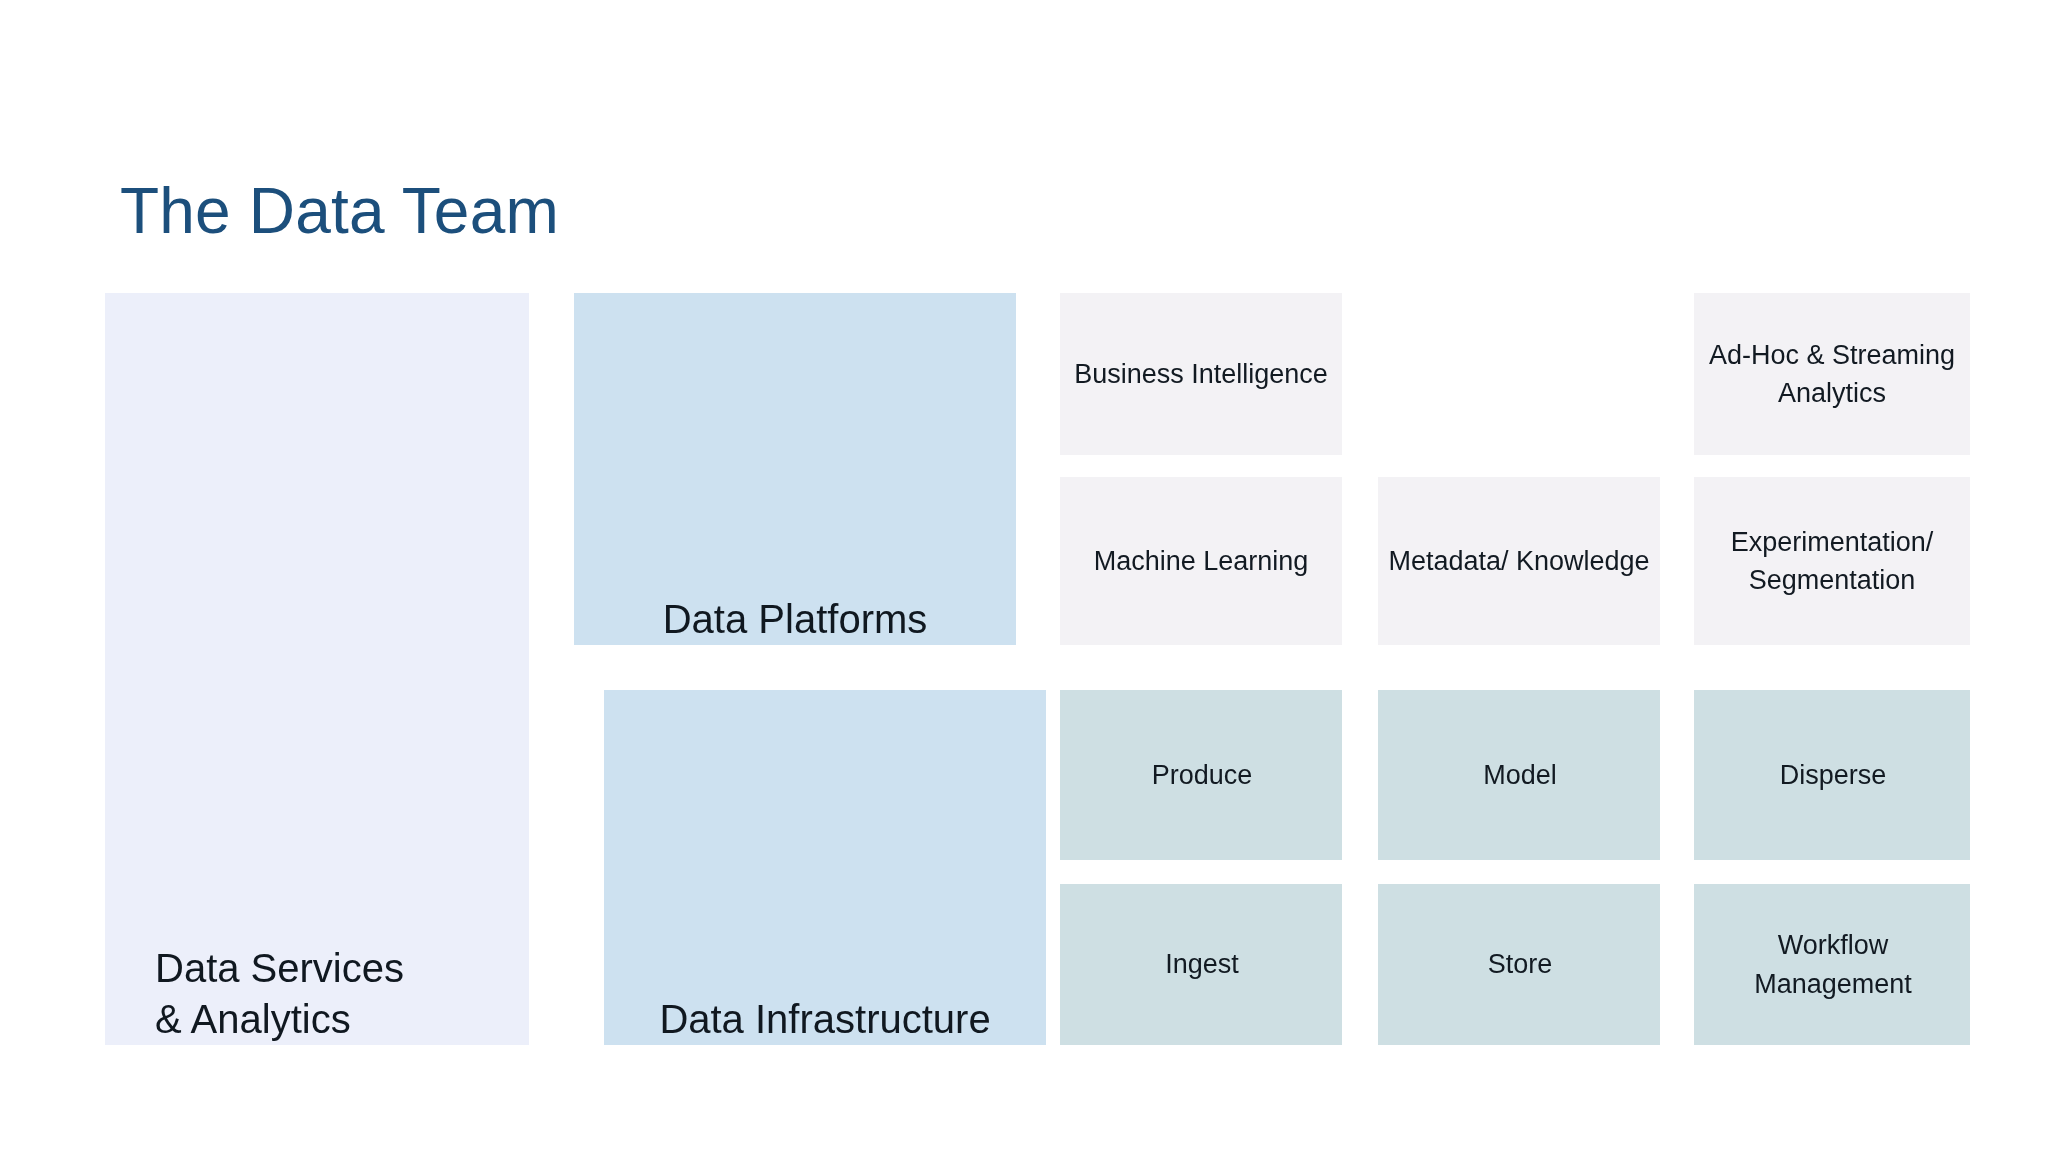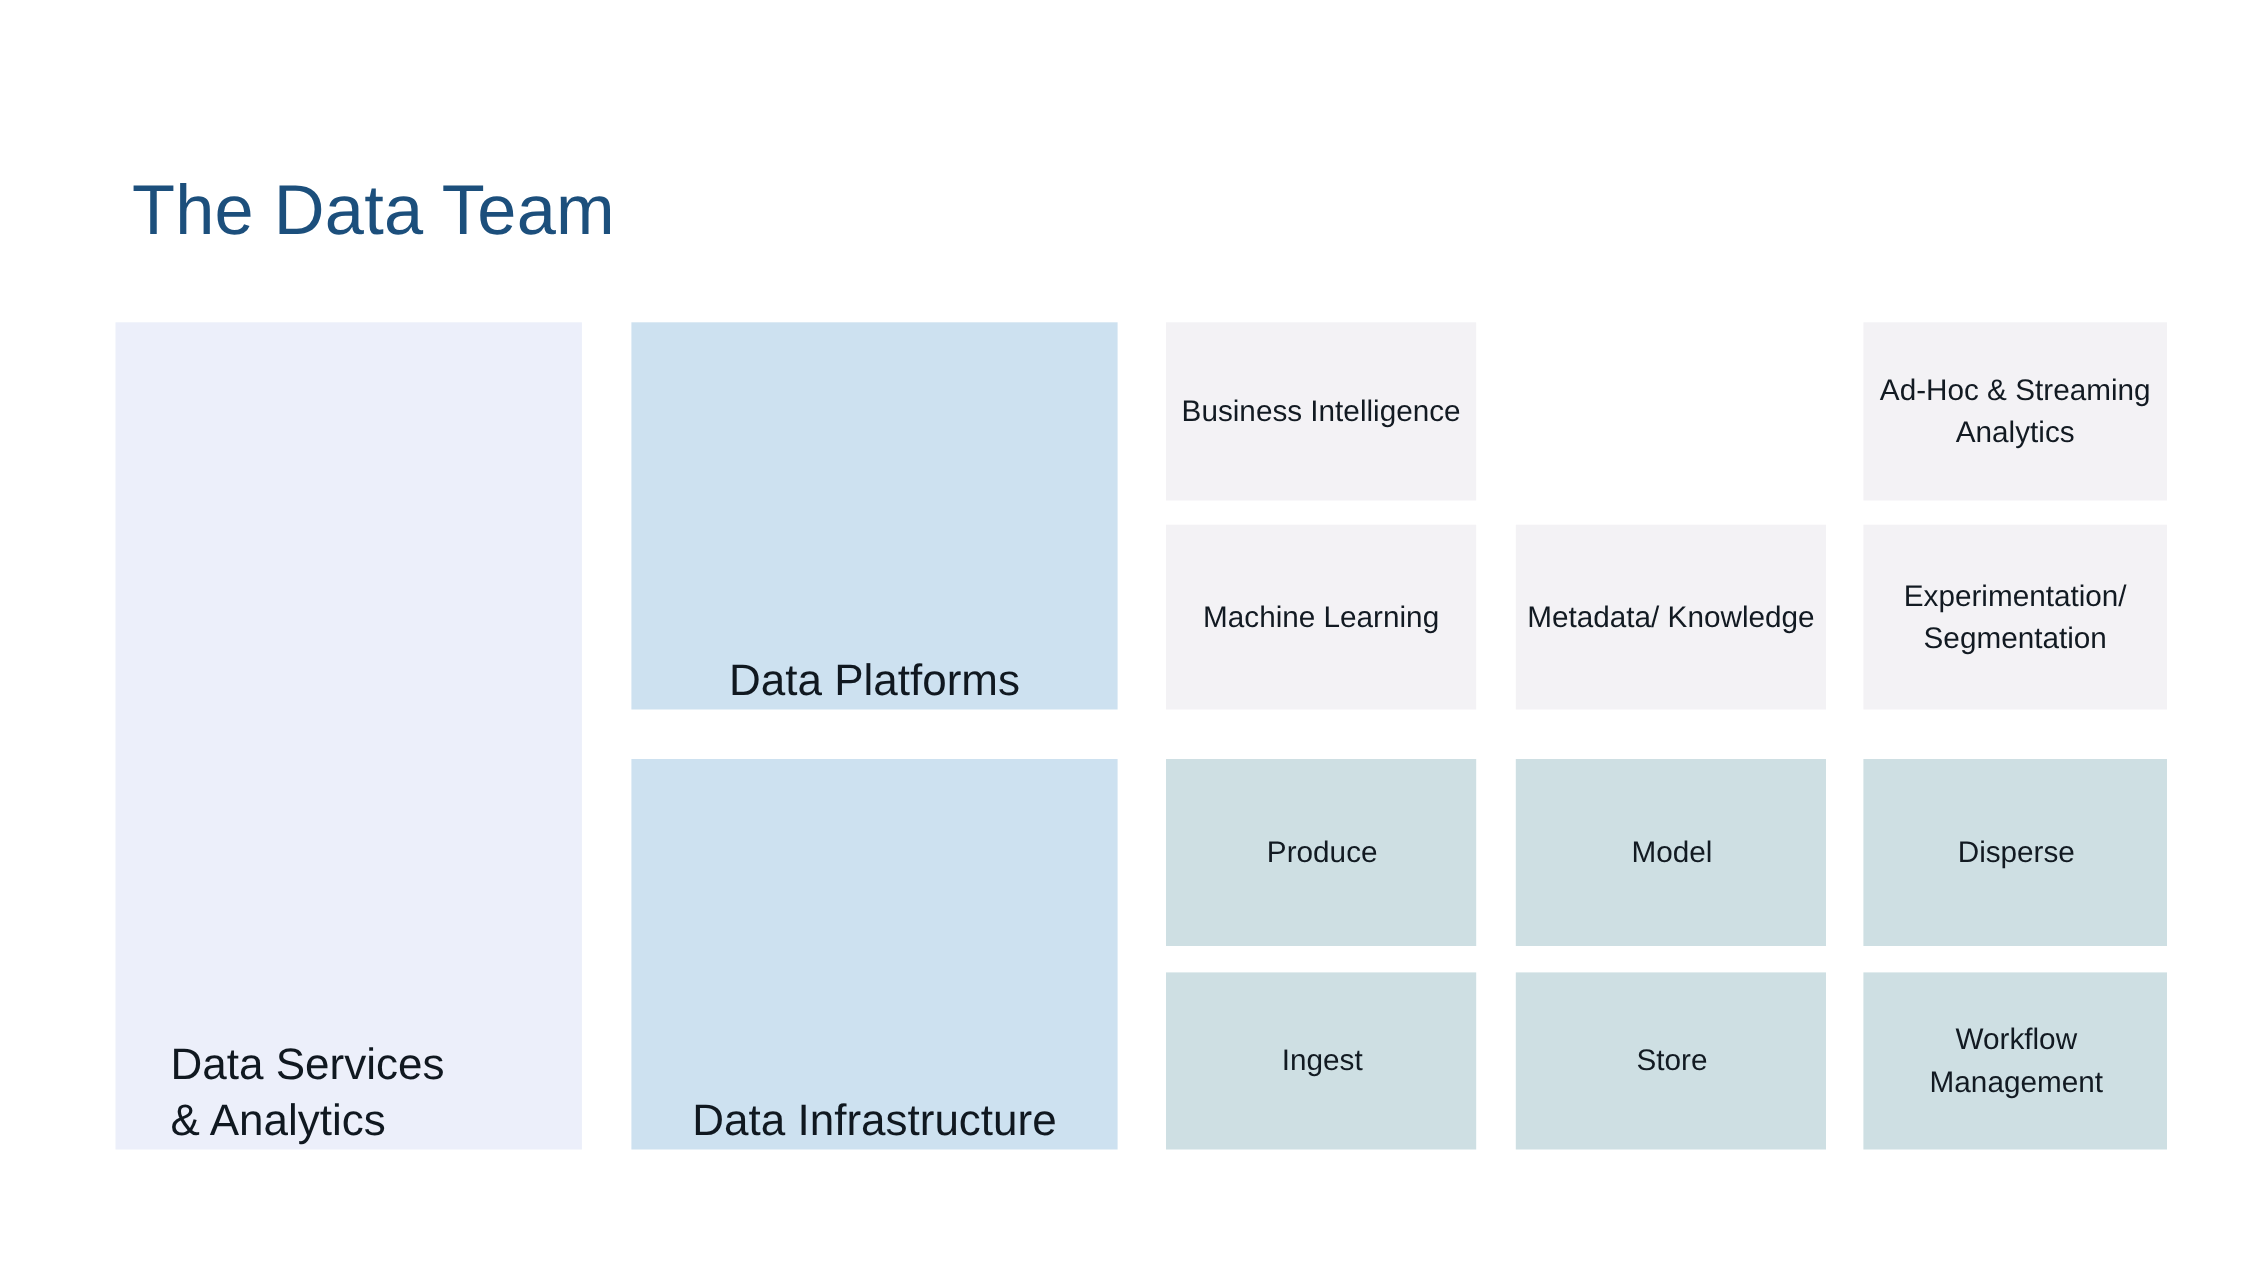--- a/index.html
+++ b/index.html
@@ -13,21 +13,21 @@
     position: relative;
     overflow: hidden;
     font-family: "Liberation Sans", sans-serif;
     -webkit-font-smoothing: antialiased;
   }
 
   
   #slide-title {
     position: absolute;
     left: 120px;
-    top: 116px;
+    top: 136px;
     font-size: 64px;
     font-weight: 400;
     letter-spacing: 0.2px;
     color: #1c4f7c;
     white-space: nowrap;
     line-height: 1;
   }
 
   
   #diagram {
@@ -70,21 +70,21 @@
   
   #group-data-platforms {
     left: 574px;
     top: 293px;
     width: 442px;
     height: 352px;
     background: #cde1f0;
     font-size: 40px;
   }
   #group-data-infrastructure {
-    left: 574px;
+    left: 604px;
     top: 690px;
     width: 442px;
     height: 355px;
     background: #cde1f0;
     font-size: 40px;
   }
 
   
   .cell {
     position: absolute;

